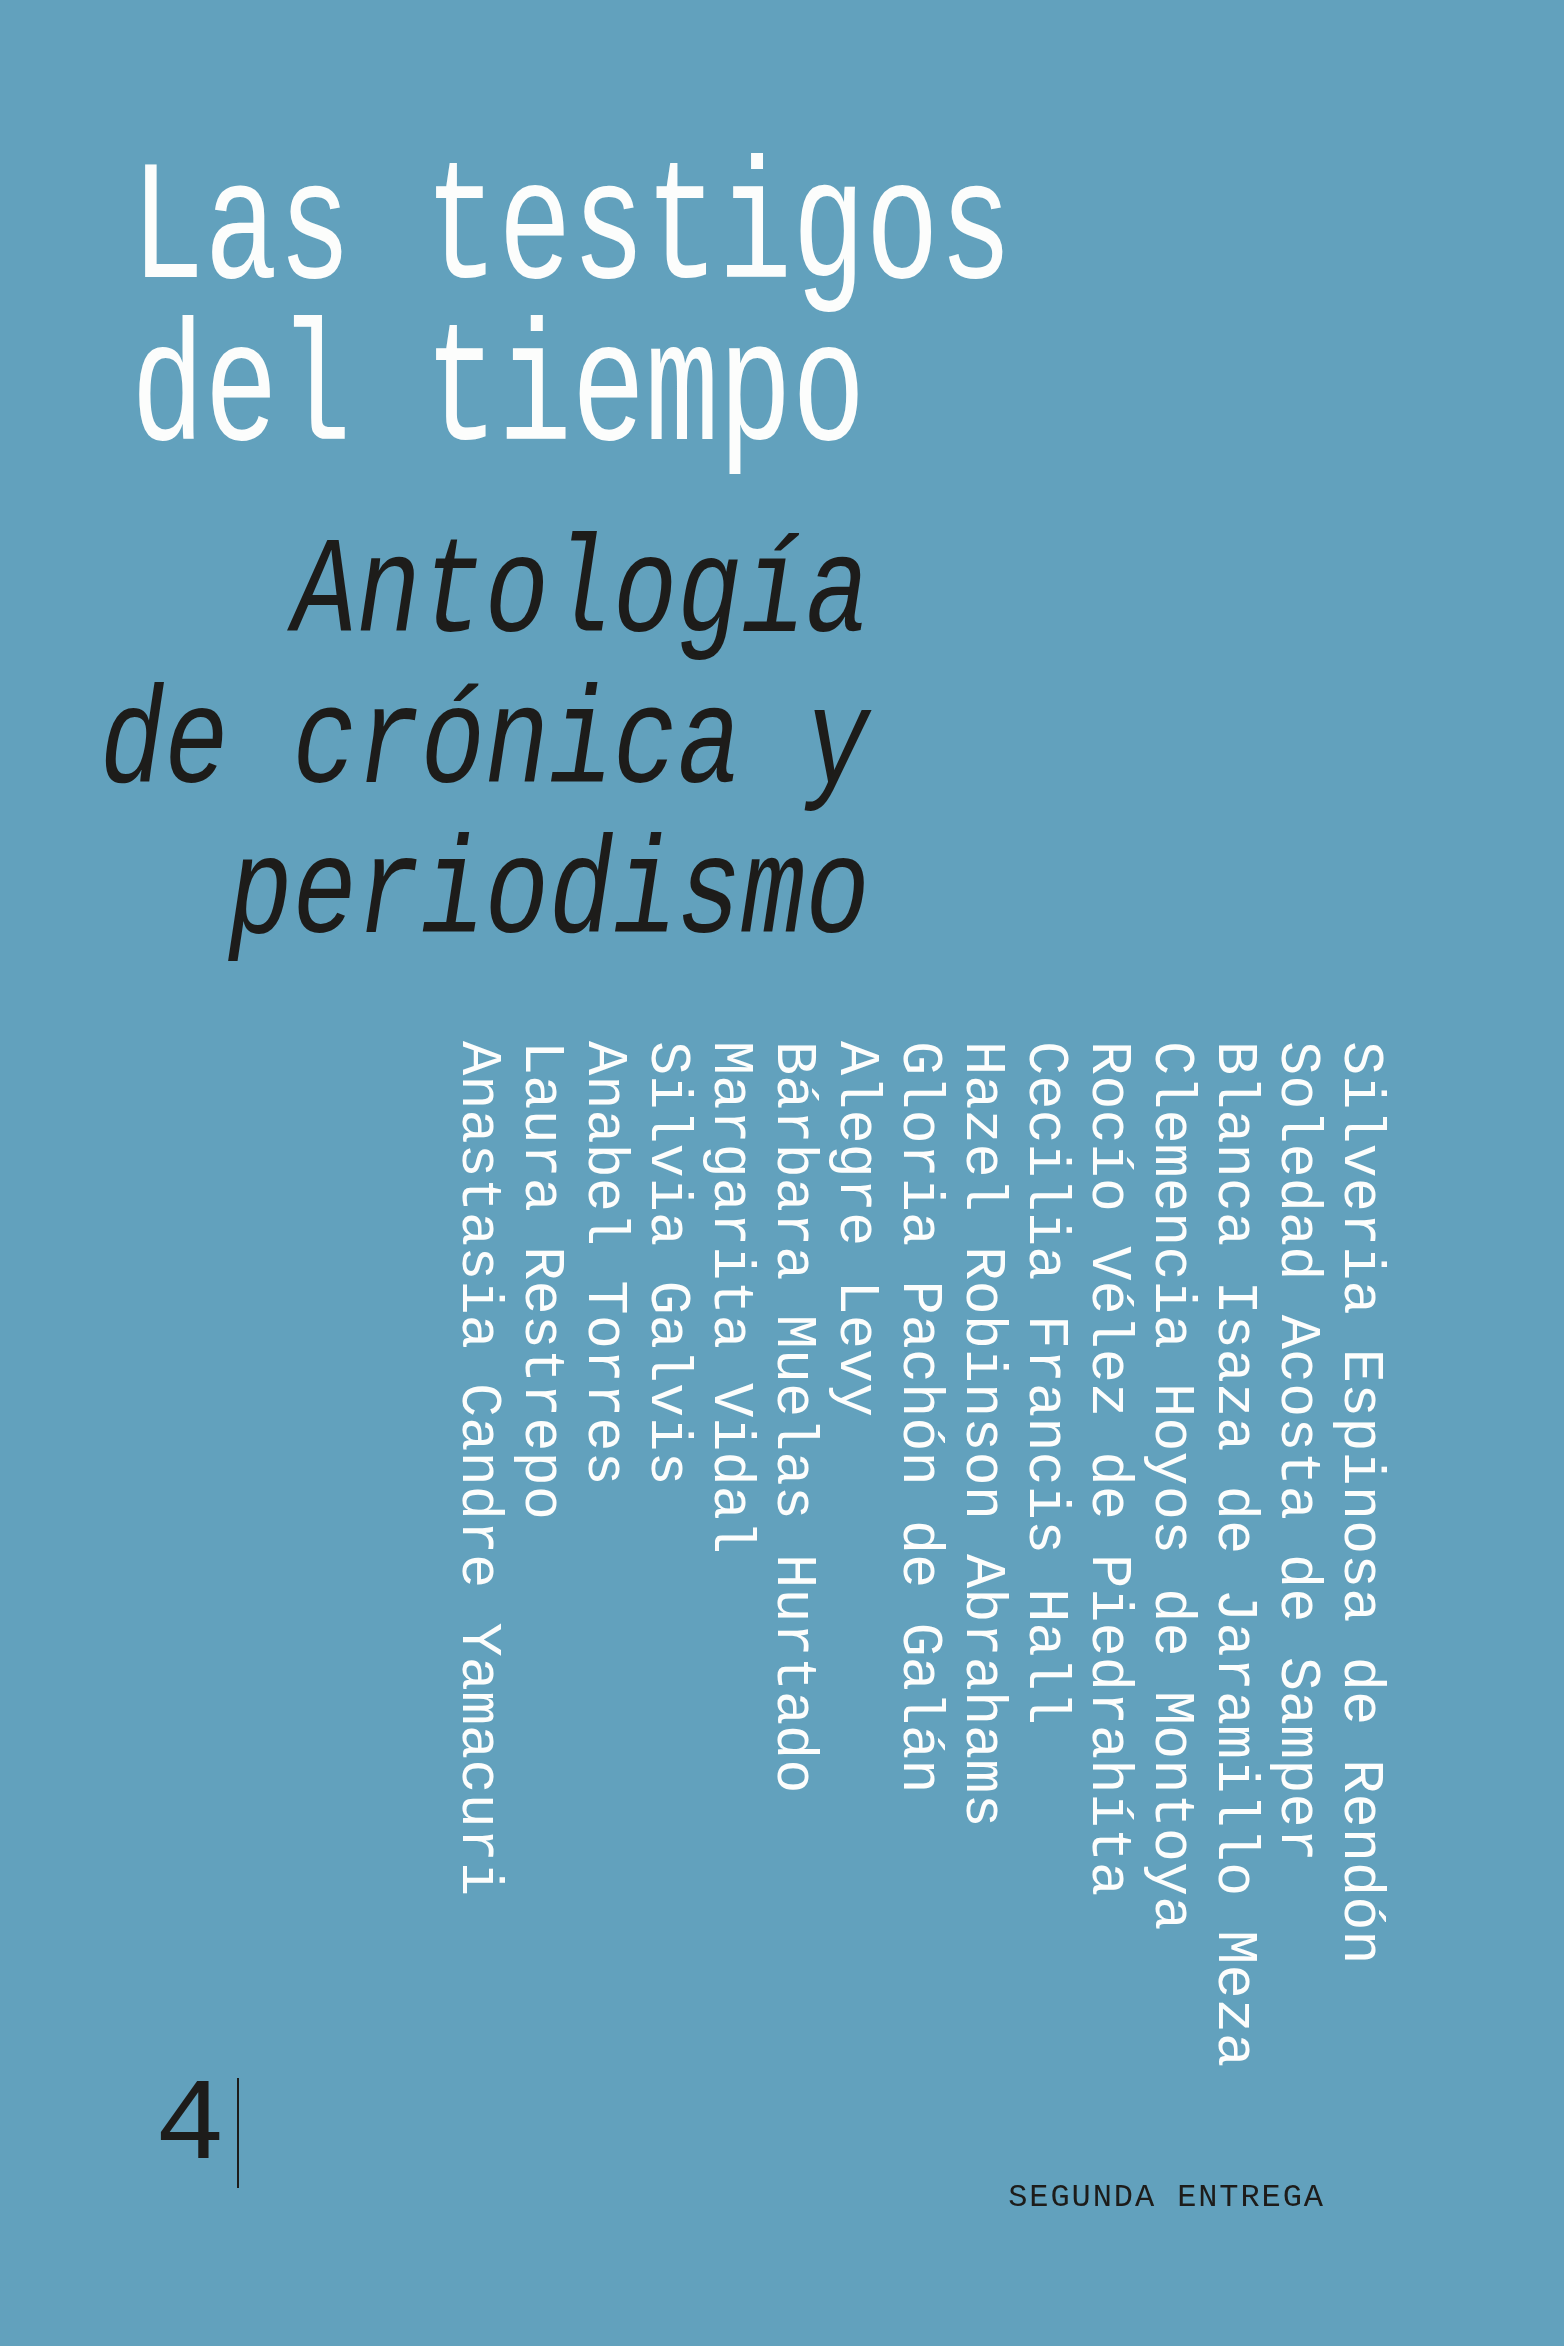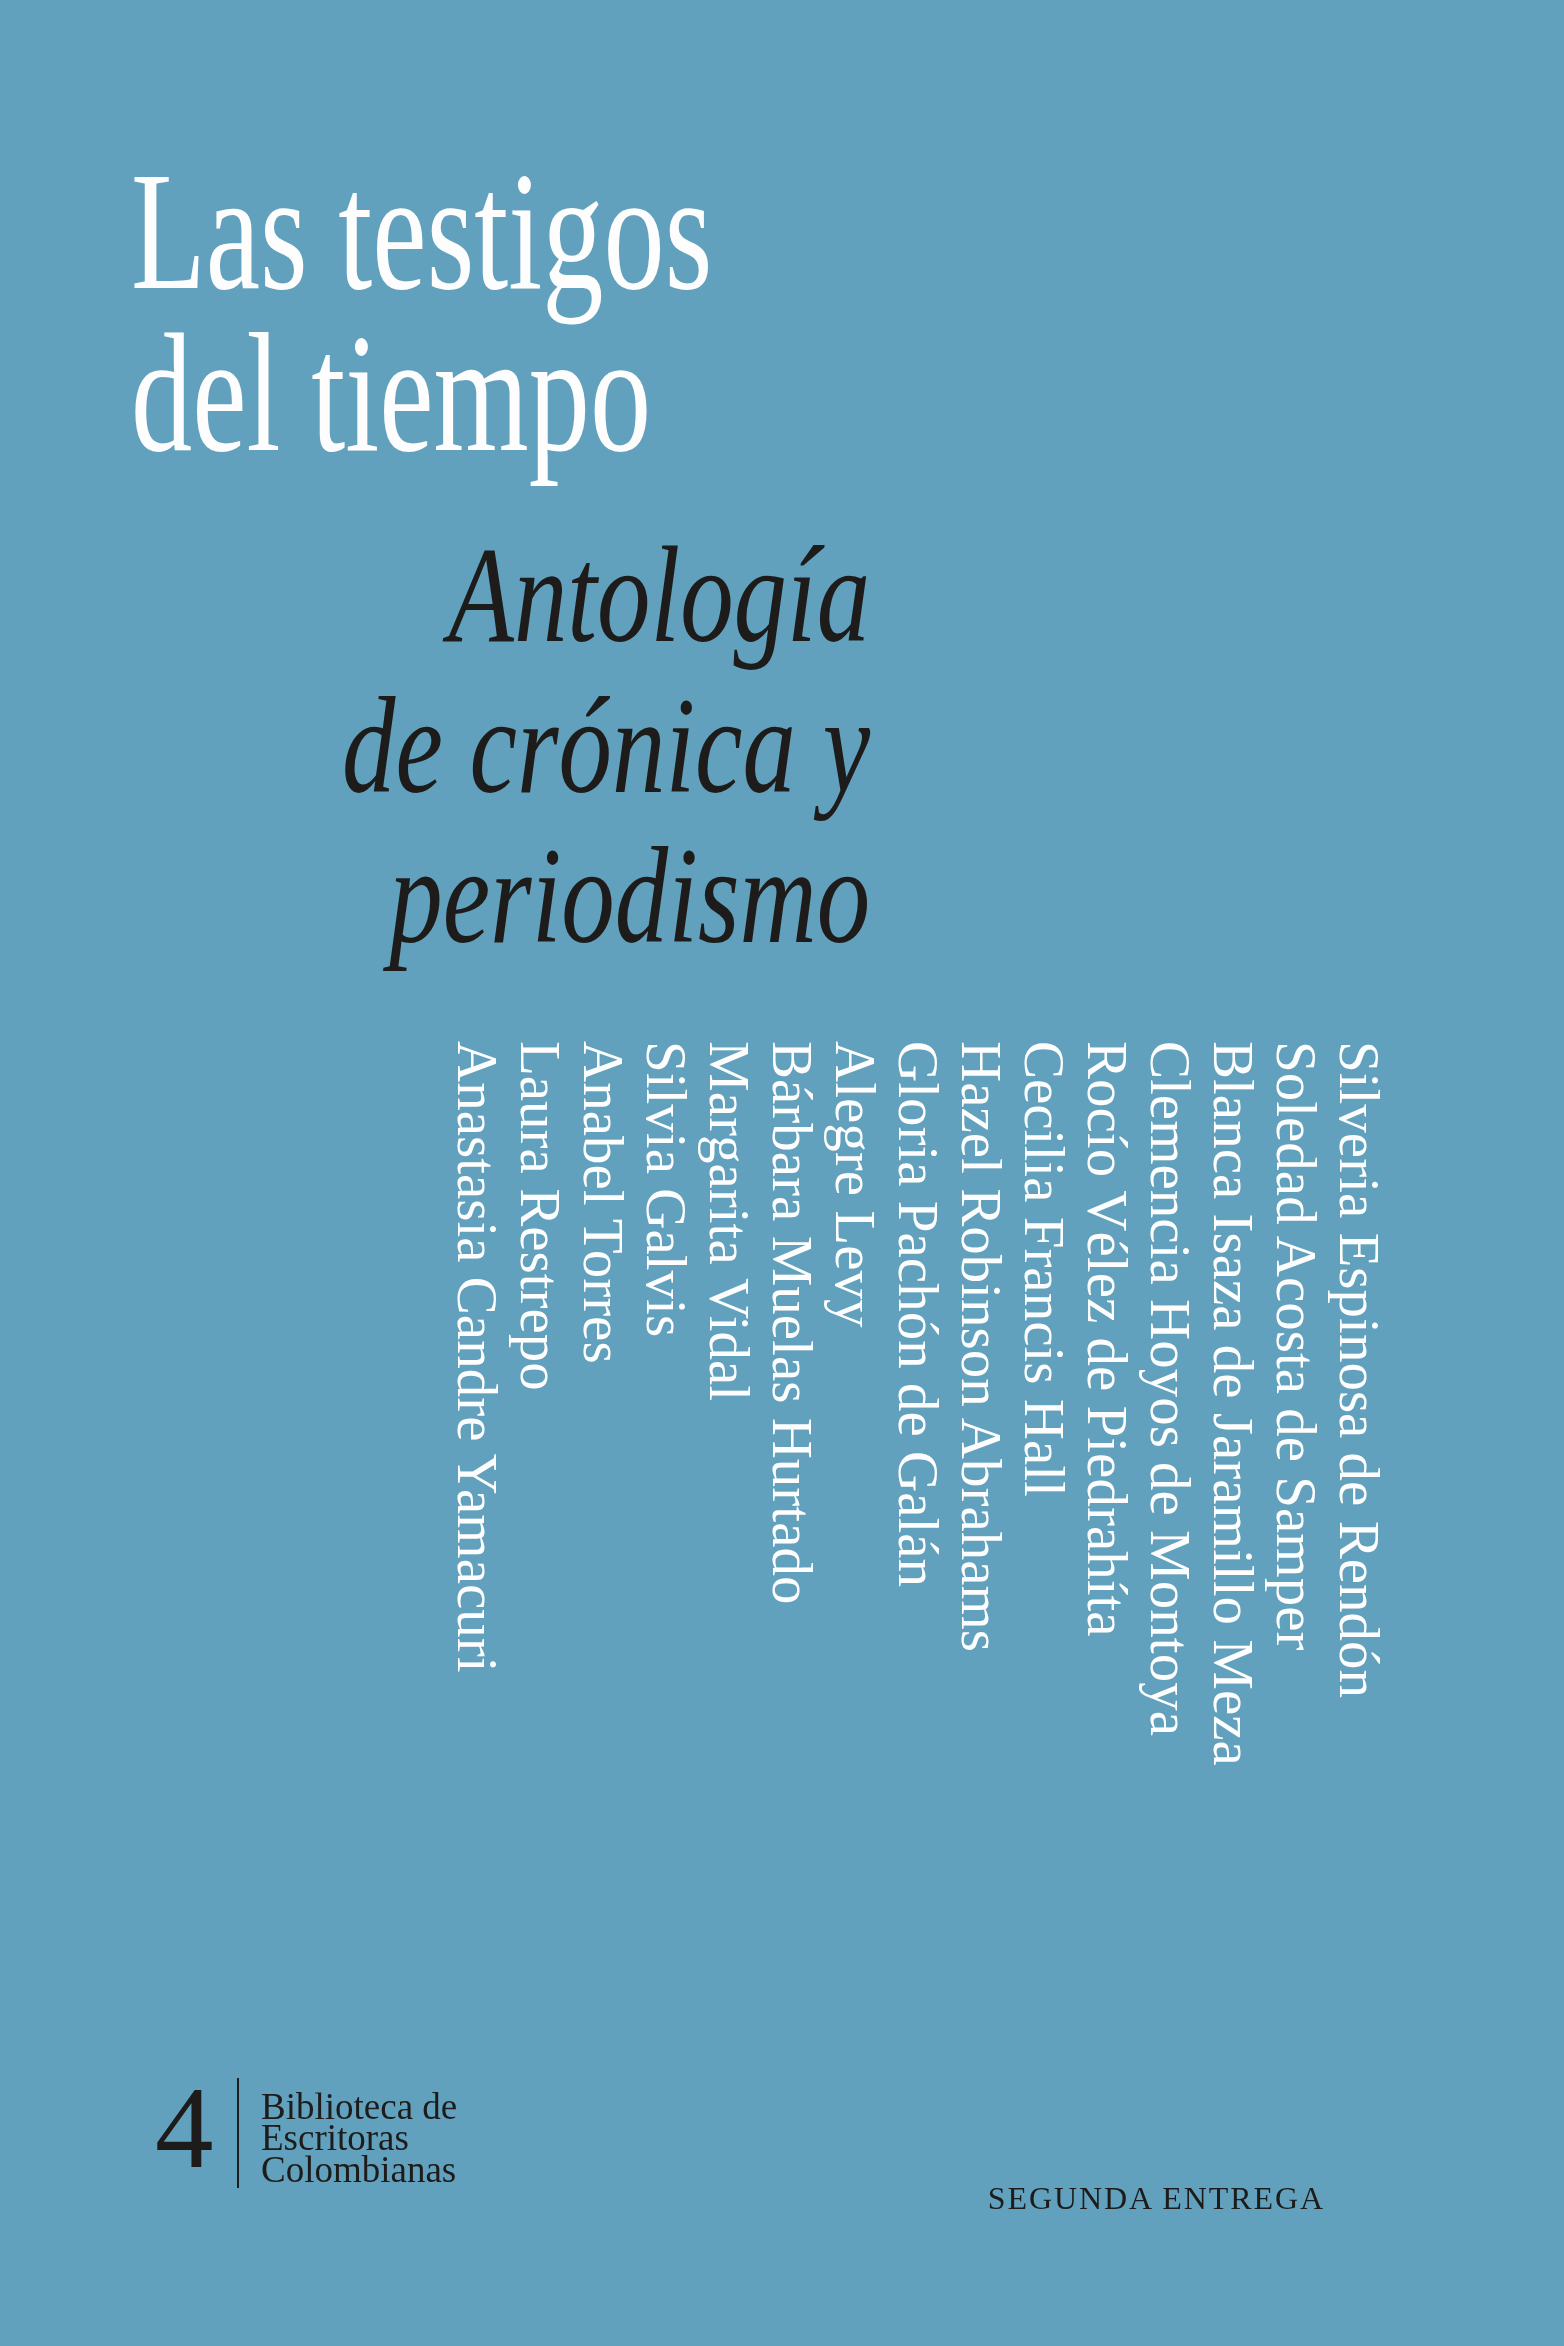--- a/index.html
+++ b/index.html
@@ -11,20 +11,21 @@
     height: 2347px;
     overflow: hidden;
     font-family: "Liberation Serif", serif;
   }
   .cover {
     position: relative;
     width: 1564px;
     height: 2347px;
     background: var(--bg, #62a1bd);
     overflow: hidden;
+    font-family: Liberation Mono, monospace;
   }
 
   
   .title {
     position: absolute;
     left: 131px;
     top: 151px;
     color: var(--title, #fcfdfc);
     font-size: 170px;
     line-height: 0.95;
@@ -134,21 +135,16 @@
       <div class="author">Bárbara Muelas Hurtado</div>
       <div class="author">Margarita Vidal</div>
       <div class="author">Silvia Galvis</div>
       <div class="author">Anabel Torres</div>
       <div class="author">Laura Restrepo</div>
       <div class="author">Anastasia Candre Yamacuri</div>
     </div>
 
   <div class="series-number">4</div>
   <div class="series-divider"></div>
-  <div class="series-name">
-    <div>Biblioteca de</div>
-    <div>Escritoras</div>
-    <div>Colombianas</div>
-  </div>
   <div class="edition">SEGUNDA ENTREGA</div>
 
 </div>
 
 
 </body></html>

